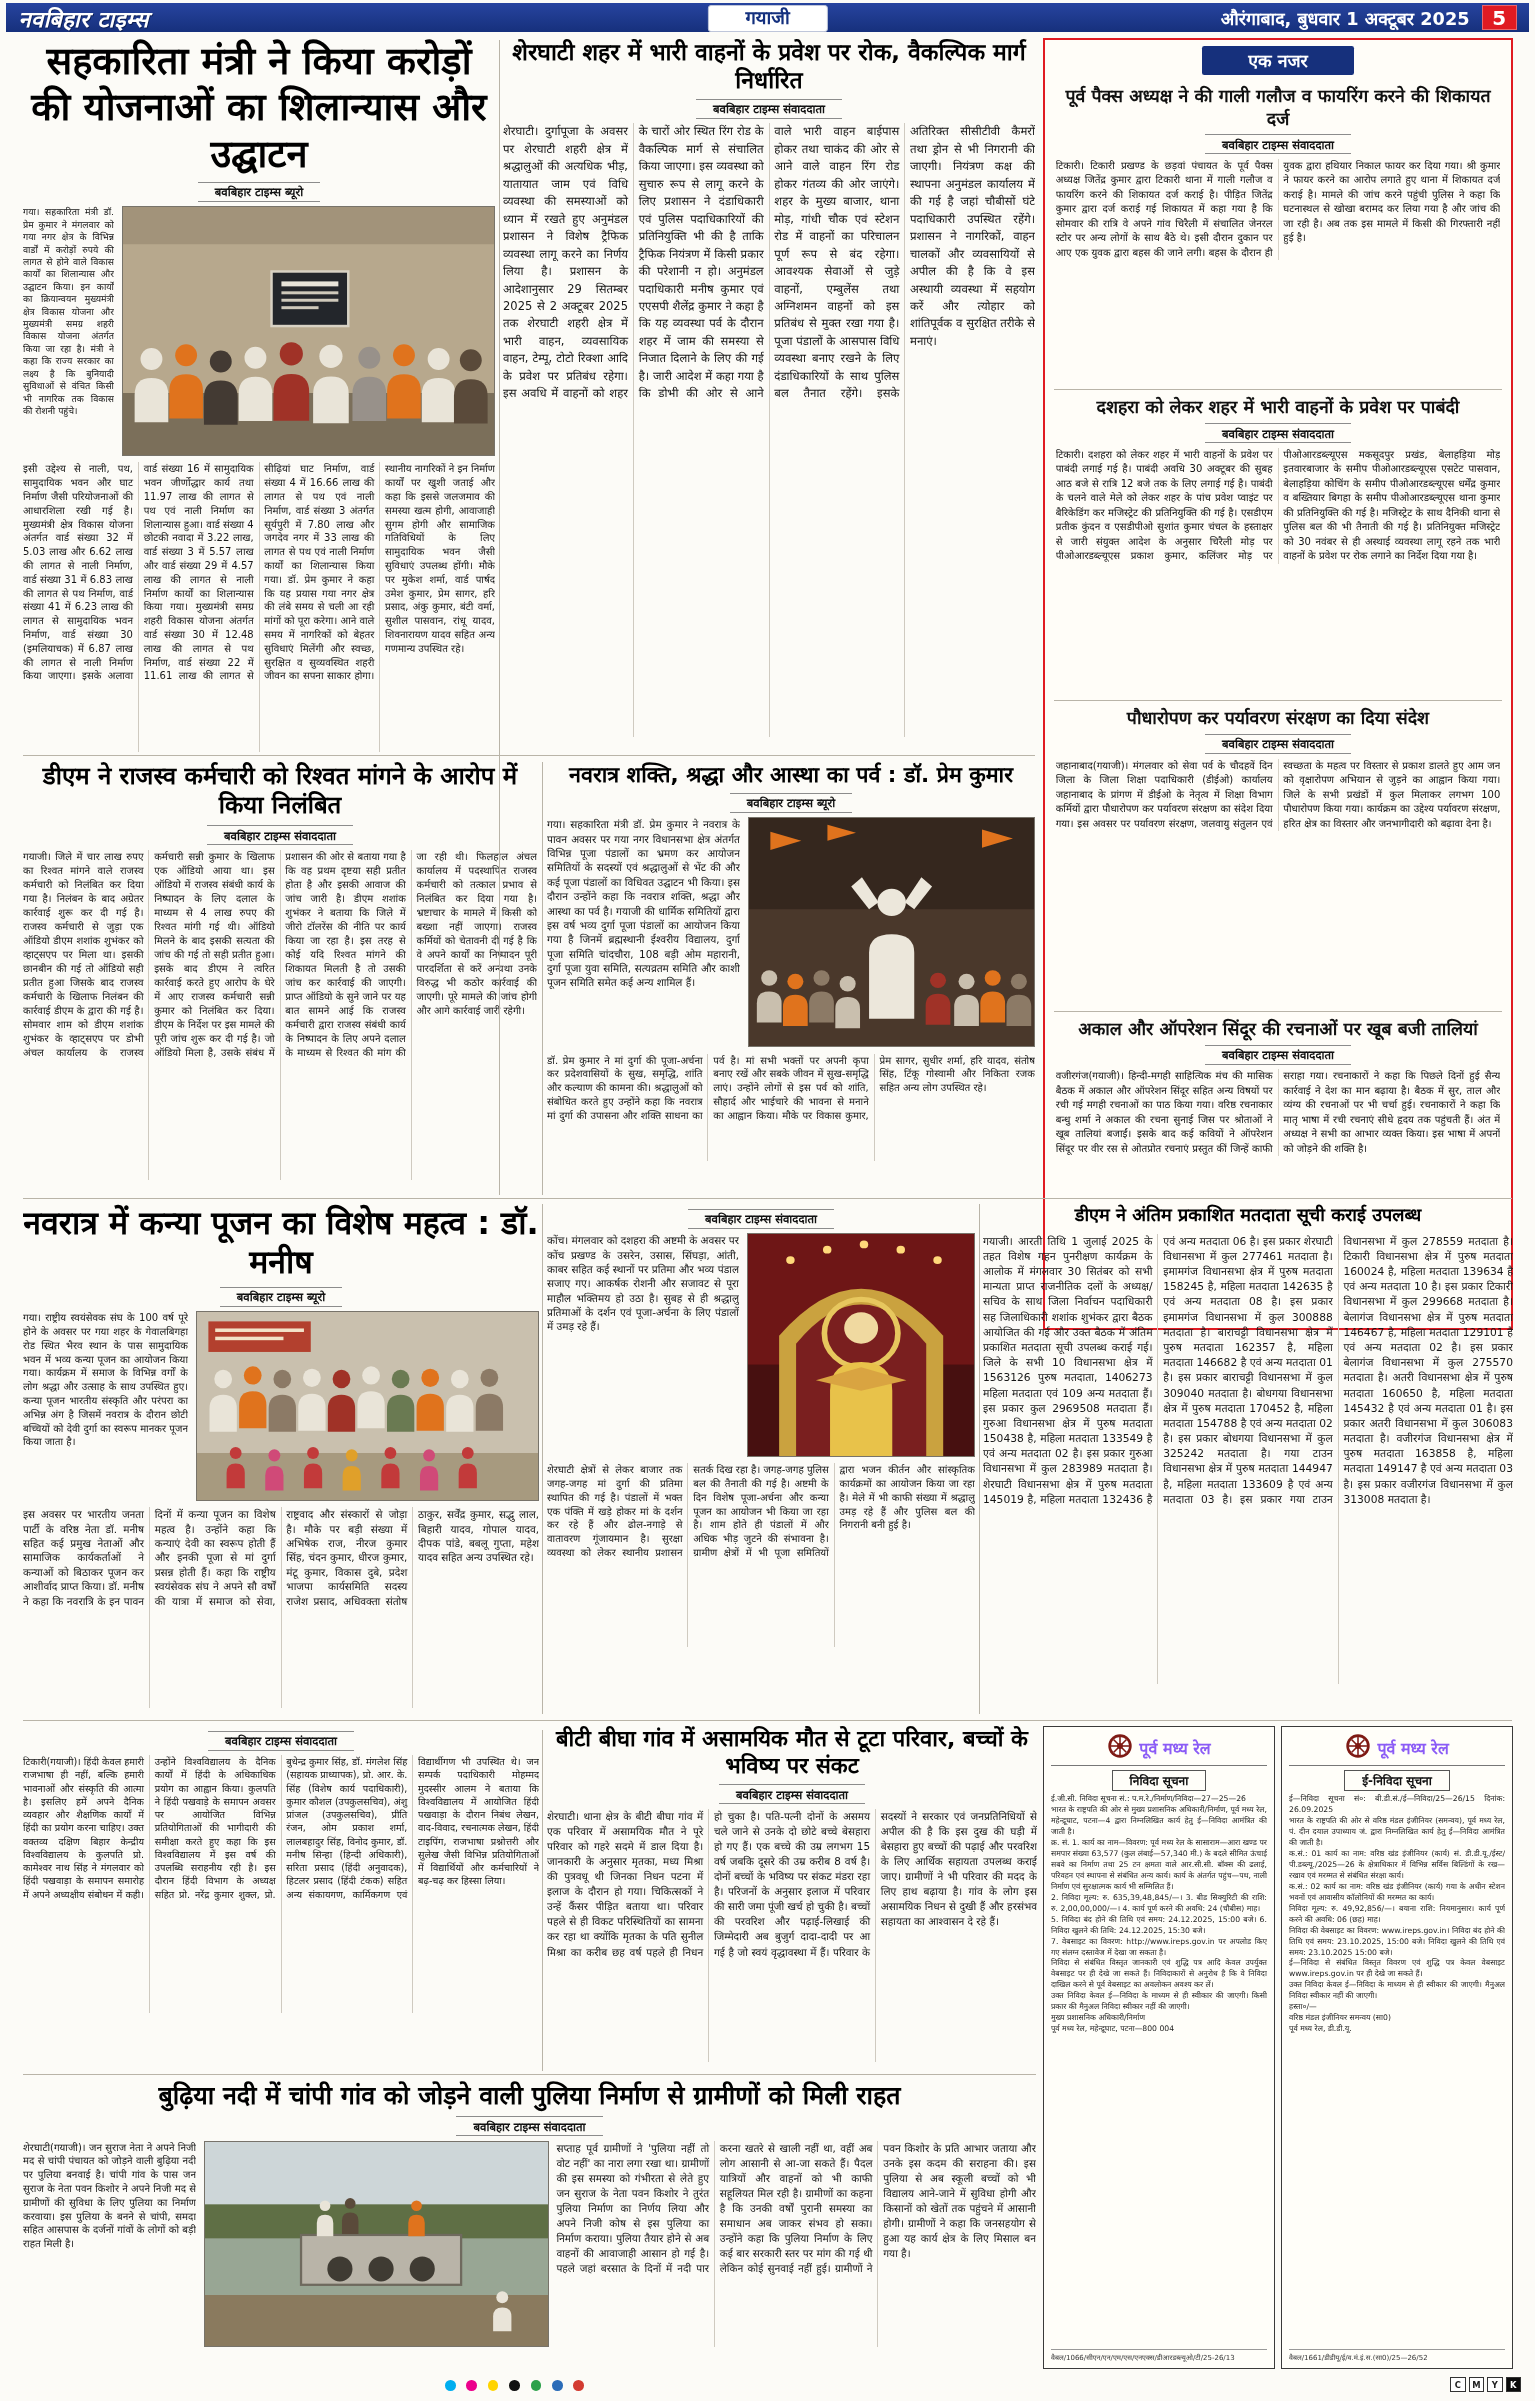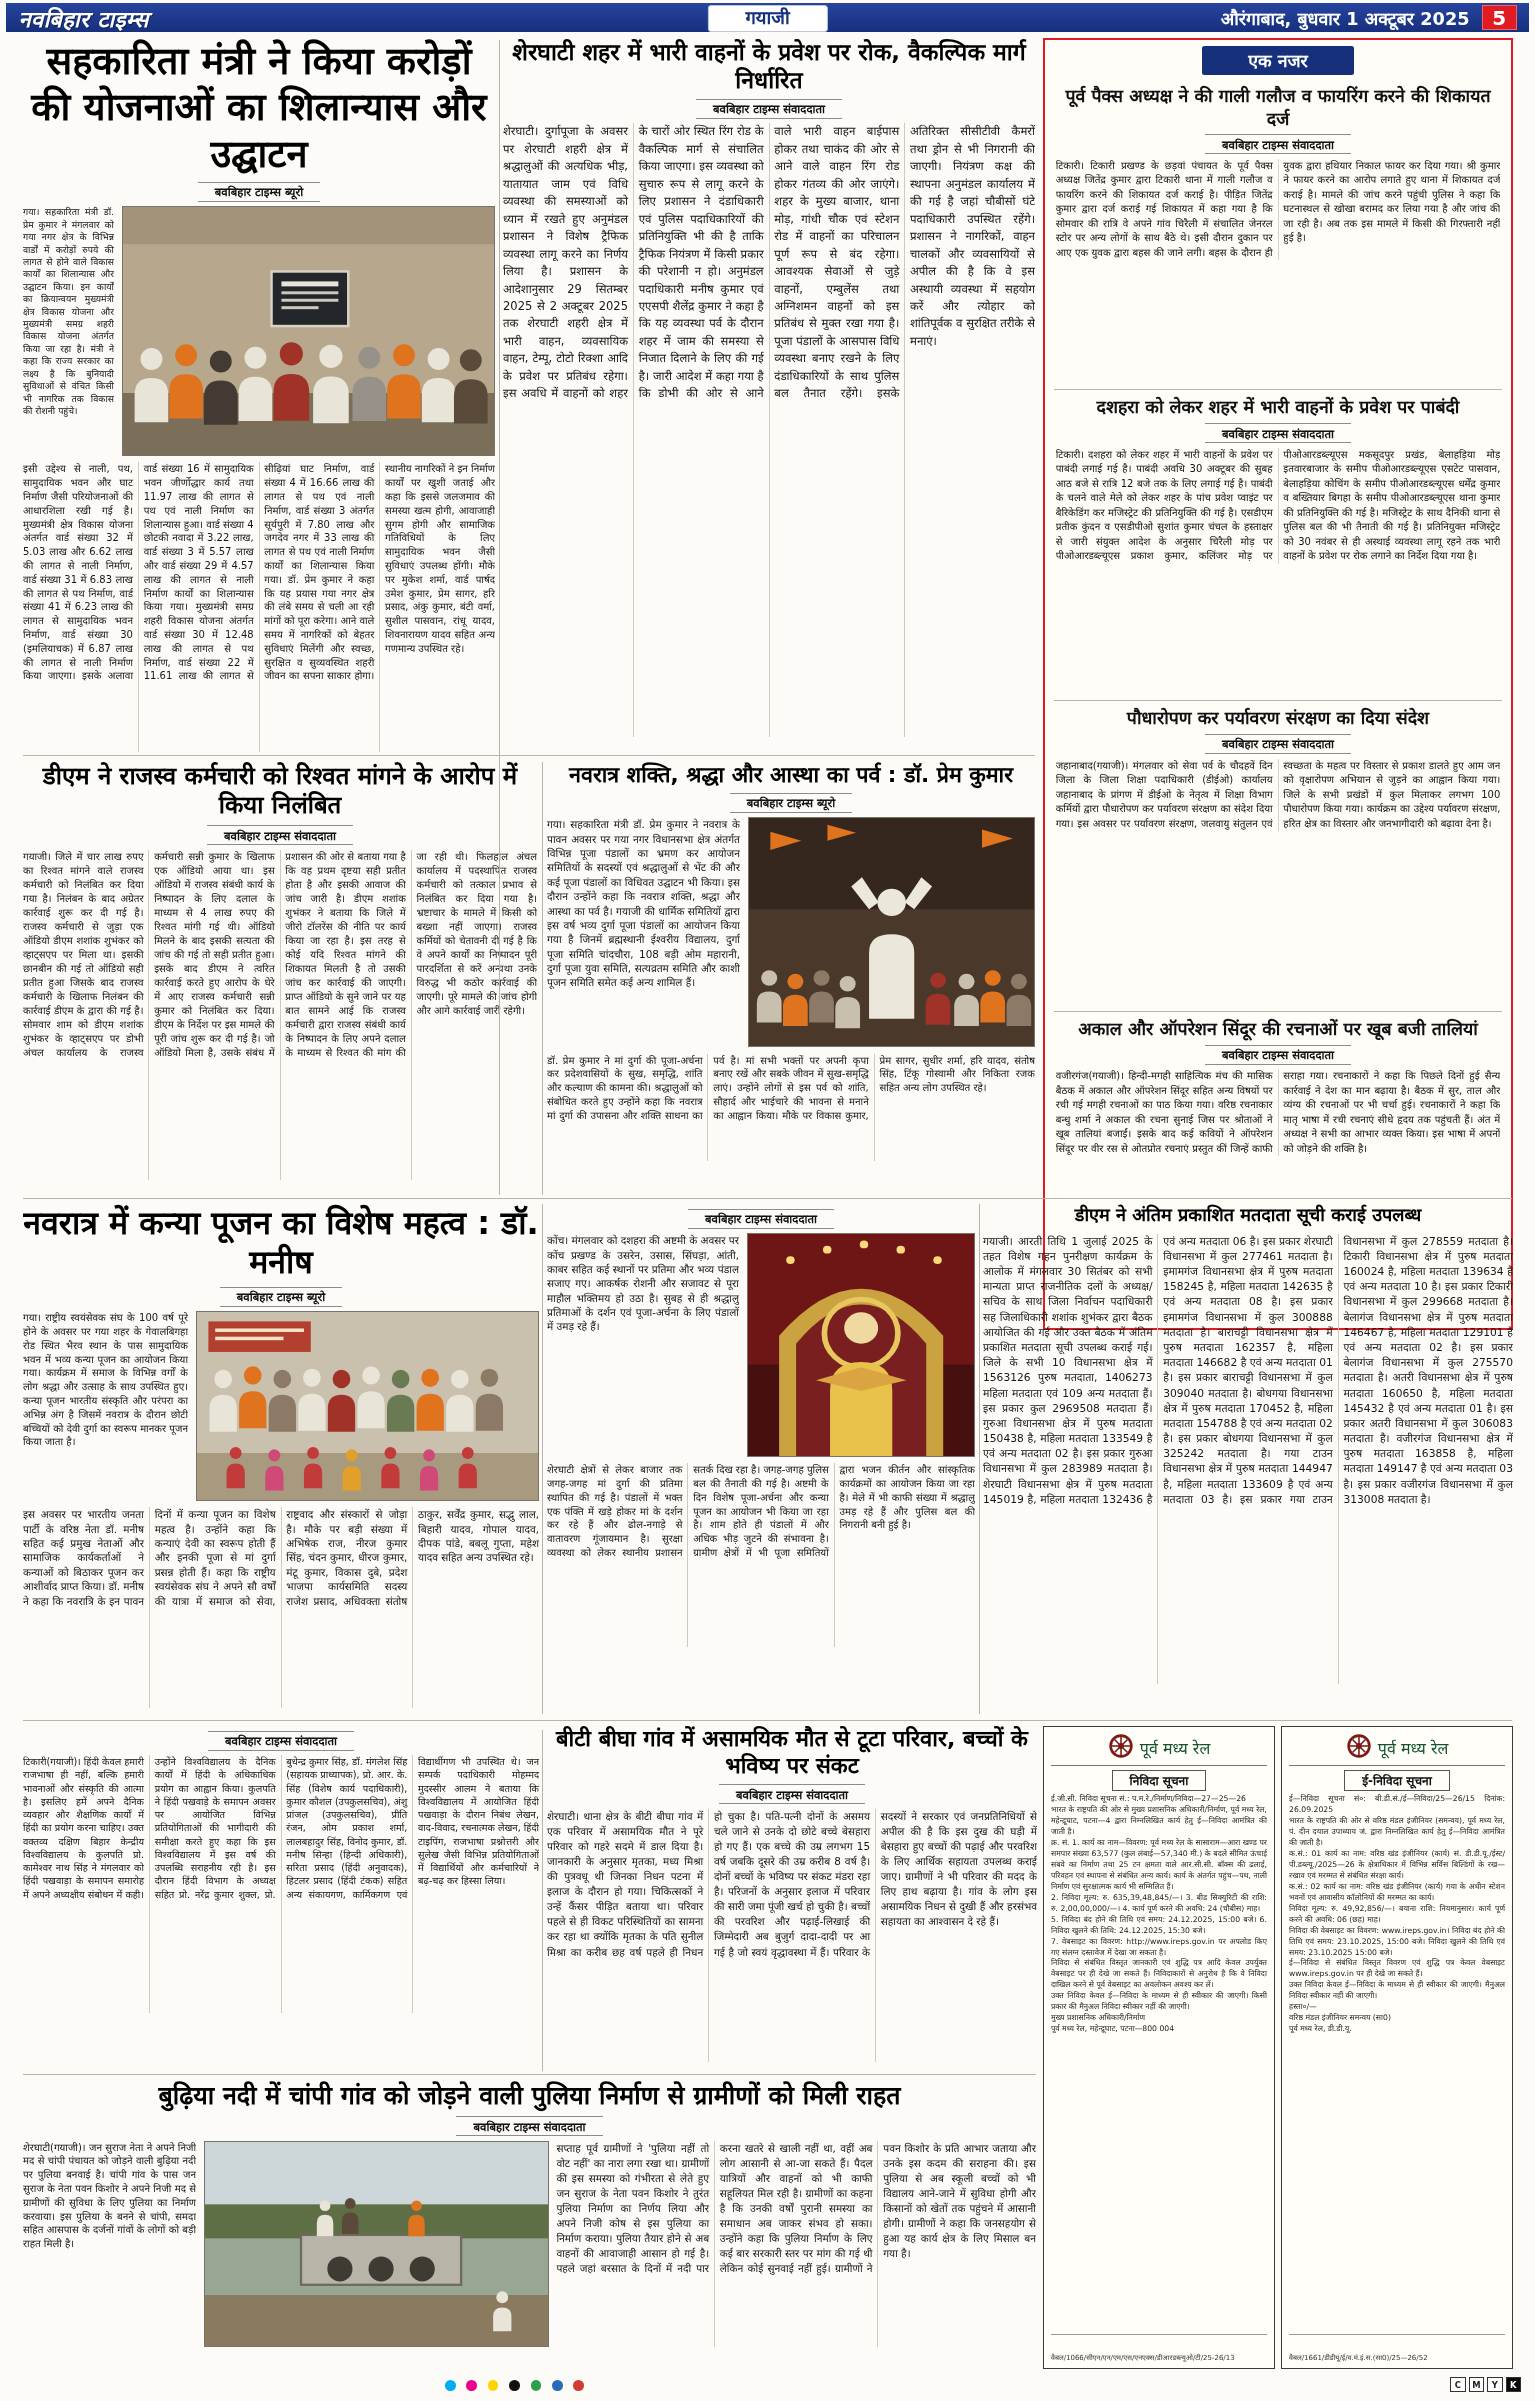--- a/index.html
+++ b/index.html
@@ -27,24 +27,24 @@
   .eknazar{position:absolute;border:2.3px solid #e01b22;background:#fffdf8;padding:6.1px 9.2px;display:flex;flex-direction:column}
   .ek-title{margin:0 auto 4.6px;background:#16307c;color:#fff;font-weight:800;font-size:17.7px;padding:2.3px 46px;border-radius:2.3px}
   .ek-item{padding:6.1px 1.5px 7.7px;flex:1}
   .ek-item + .ek-item{border-top:0.8px solid #b9b4a8}
   .ek-hl{font-size:17.7px;font-weight:800;text-align:center;line-height:1.25}
   .ek-body{font-size:10px;line-height:1.45;text-align:justify;column-count:2;column-gap:10.7px;column-rule:0.8px solid #d8d3c8;overflow:hidden}
   
   .ads{position:absolute;display:flex;gap:6.1px}
   .adbox{flex:1;border:1.5px solid #3a3a3a;background:#fffef9;padding:6.1px 7px;display:flex;flex-direction:column;overflow:hidden}
   .adhead{display:flex;align-items:center;justify-content:center;gap:6.1px;border-bottom:0.8px solid #777;padding-bottom:3.1px}
-  .adorg{font-size:16px;font-weight:400;color:#14532d}
+  .adorg{font-size:16px;font-weight:700;color:#8b5cf6}
   .adtitle{text-align:center;font-weight:700;font-size:12px;margin:3.8px auto;border:0.8px solid #555;padding:0.8px 17px;width:fit-content}
   .adbody{font-size:7.7px;line-height:1.42;color:#1c1c1c;text-align:justify;white-space:pre-line;flex:1;overflow:hidden}
-  .adfoot{font-size:7px;color:#333;border-top:0.8px solid #999;margin-top:4.6px;padding-top:18px}
+  .adfoot{font-size:7px;color:#333;border-top:0.8px solid #999;margin-top:4.6px;padding-top:3px}
   
   .pagefoot{position:absolute;left:0;top:2374px;width:1535px;height:23px}
   .dots{position:absolute;left:445px;top:6.1px;display:flex;gap:10.7px}
   .dots span{width:10.7px;height:10.7px;border-radius:50%;display:inline-block}
   .cmyk{position:absolute;right:14px;top:3.1px;display:flex;gap:3.1px}
   .cmyk span{width:15.4px;height:15.4px;border:0.8px solid #333;font-size:8.4px;font-weight:700;display:flex;align-items:center;justify-content:center;background:#fff;color:#222}
   .cmyk span.k{background:#0b0b0b;color:#fff}
 </style>
 </head>
 <body>

